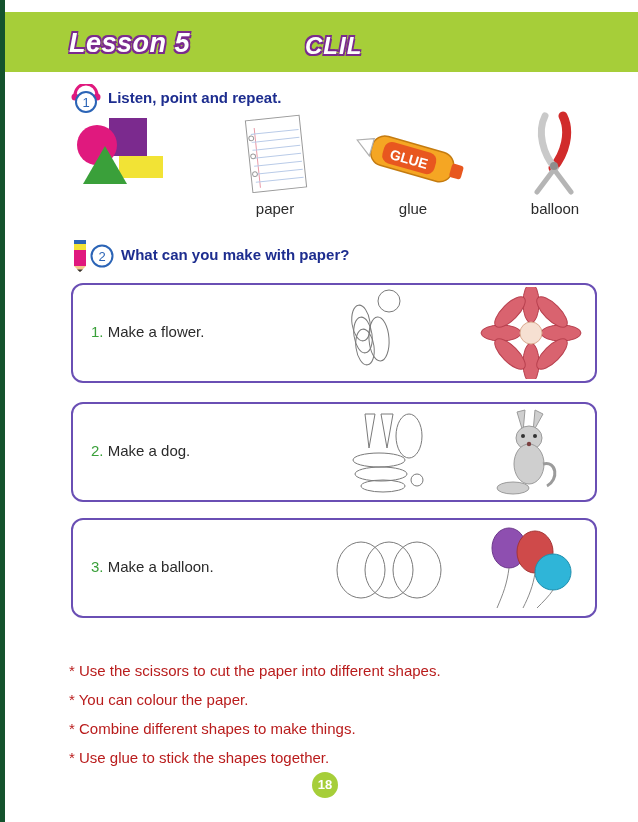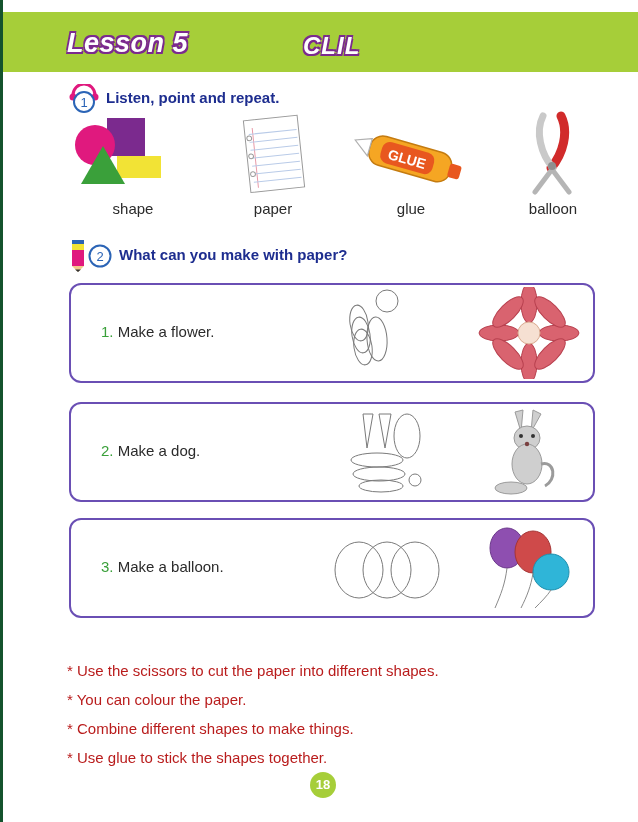--- a/index.html
+++ b/index.html
@@ -11,21 +11,21 @@
     height: 822px;
     background: #ffffff;
     font-family: "Liberation Sans", sans-serif;
     overflow: hidden;
   }
   .page {
     position: relative;
     width: 638px;
     height: 822px;
     box-sizing: border-box;
-    border-left: 3px solid #14532d;
+    border-left: 5px solid #14532d;
     border-right: 9px solid #ffffff;
     background: #ffffff;
   }
   
   .header {
     position: absolute;
     left: 0;
     top: 12px;
     width: 638px;
     height: 60px;
@@ -132,21 +132,21 @@
     position: absolute;
     left: 66px;
     width: 522px;
     height: 96px;
     border: 2px solid #6a4fb4;
     border-radius: 12px;
     background: #ffffff;
   }
   .task-label {
     position: absolute;
-    left: 30px;
+    left: 18px;
     top: 38px;
     font-size: 15px;
     color: #2b2b2b;
   }
   .task-num {
     color: #3aa03a;
   }
   .task-sketch {
     position: absolute;
     left: 240px;
@@ -222,21 +222,20 @@
 
     <div class="vocab-item" style="left:0;">
       <div class="vocab-pic">
         <svg width="140" height="88" viewBox="0 0 140 88">
           <rect x="44" y="8" width="38" height="38" fill="#7b2a8e"></rect>
           <circle cx="32" cy="35" r="20" fill="#e0197e"></circle>
           <rect x="54" y="46" width="44" height="22" fill="#f2e335"></rect>
           <polygon points="40,36 62,74 18,74" fill="#3aa03a"></polygon>
         </svg>
       </div>
-      <div class="vocab-label">shape</div>
     </div>
 
     <div class="vocab-item" style="left:140px;">
       <div class="vocab-pic">
         <svg width="140" height="88" viewBox="0 0 140 88">
           <g transform="rotate(-6 70 44)">
             <rect x="44" y="8" width="54" height="72" fill="#ffffff" stroke="#9a9a9a" stroke-width="1"></rect>
             <line x1="52" y1="16" x2="52" y2="76" stroke="#e89aa8" stroke-width="1"></line>
             <line x1="48" y1="22" x2="96" y2="22" stroke="#b9cbe8" stroke-width="1"></line>
             <line x1="48" y1="30" x2="96" y2="30" stroke="#b9cbe8" stroke-width="1"></line>

